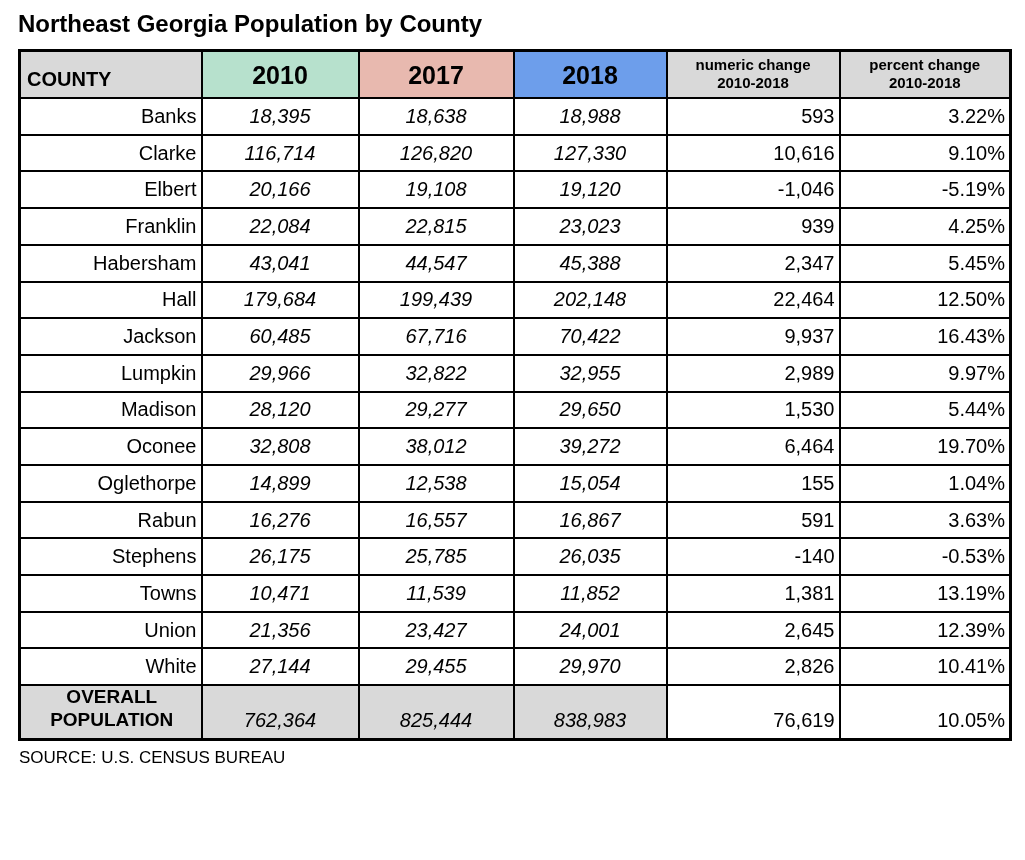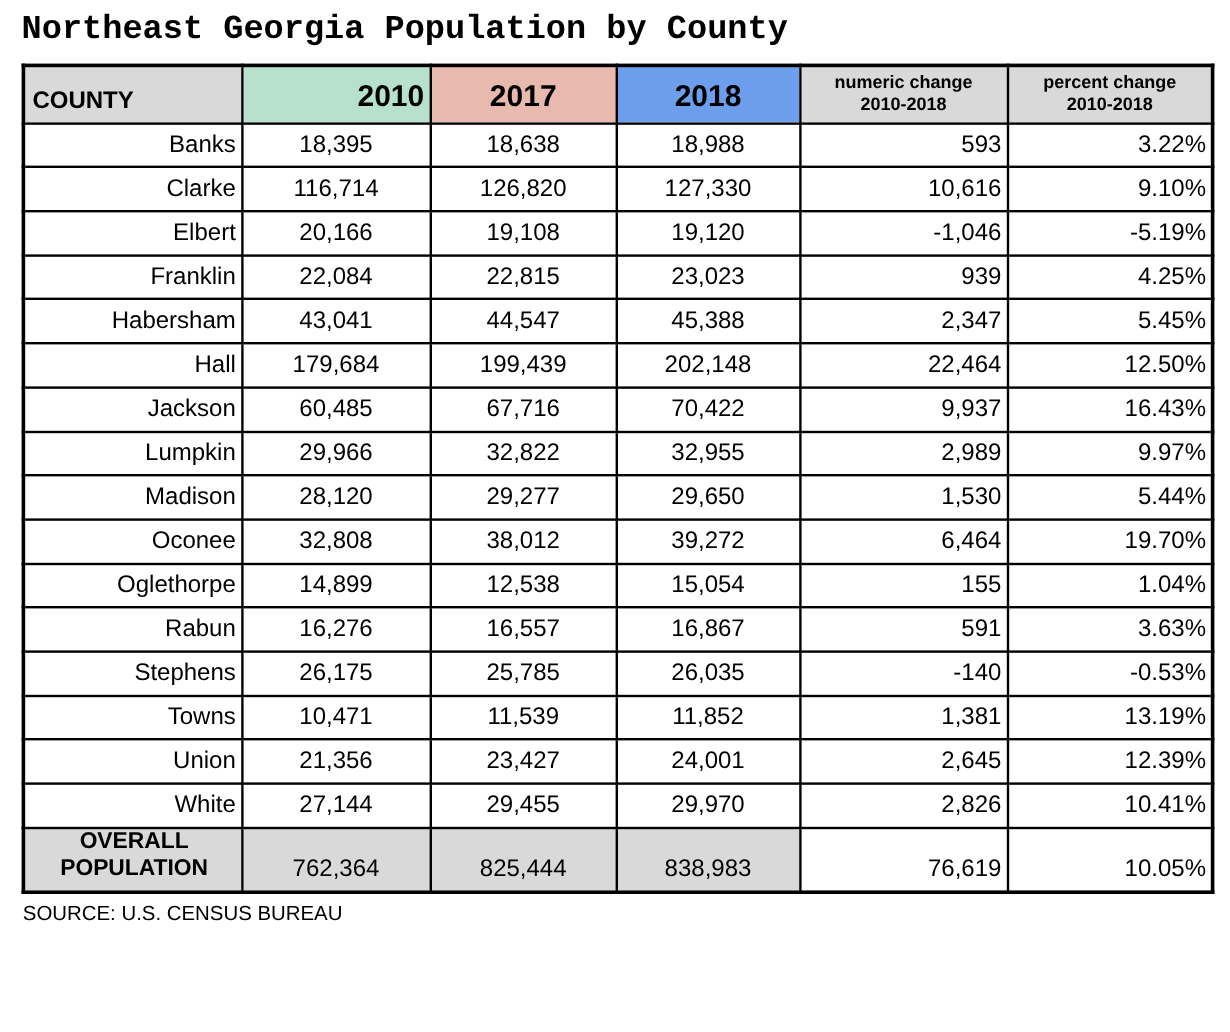--- a/index.html
+++ b/index.html
@@ -10,43 +10,43 @@
     --border:#000000;
   }
   *{box-sizing:border-box;}
   html,body{margin:0;padding:0;}
   body{
     width:1025px;height:860px;overflow:hidden;background:#ffffff;
     font-family:"Liberation Sans","DejaVu Sans",sans-serif;color:#000;
   }
   .wrap{padding:8px 15px 0 18px;}
   .page-title{
-    font-size:28px;font-weight:bold;margin:2px 0 11px 0;line-height:1.15;font-family:Liberation Mono, monospace;
+    font-size:24px;font-weight:bold;margin:2px 0 11px 0;line-height:1.15;
   }
   table.pop-table{
     border-collapse:collapse;table-layout:fixed;width:991px;
     border:3px solid var(--border);
   }
   .pop-table th,.pop-table td{
     border:2px solid var(--border);overflow:hidden;white-space:nowrap;
   }
   
   .pop-table thead tr{height:48px;}
   .pop-table th{vertical-align:bottom;font-weight:bold;padding:2px 4px 6px 4px;background:var(--gray);}
   th.h-county{text-align:left;font-size:20px;padding-left:6px;}
   th.h-year{text-align:center;font-size:25px;padding-bottom:7px;}
-  th.h-2010{background:var(--green);text-align:right;}
+  th.h-2010{background:var(--green);}
   th.h-2017{background:var(--salmon);}
   th.h-2018{background:var(--blue);}
   th.h-change{text-align:center;font-size:15px;line-height:1.25;padding-bottom:4px;white-space:normal;}
   
   .pop-table tbody tr{height:36.7px;}
   .pop-table td{font-size:20px;vertical-align:middle;padding:0 4px;}
   td.c-county{text-align:right;padding-left:6px;}
-  td.c-year{text-align:center;}
+  td.c-year{text-align:center;font-style:italic;}
   td.c-change{text-align:right;padding-right:4px;}
   
   tr.overall-row{height:71px;}
   tr.overall-row td{vertical-align:bottom;padding-bottom:6px;}
   tr.overall-row td.gray-bg{background:var(--gray);}
   td.c-overall-label{
     font-weight:bold;font-size:19px;line-height:1.2;text-align:center;
     padding-left:6px;white-space:normal;
   }
   .source-note{font-size:17px;margin-top:7px;padding-left:1px;}

